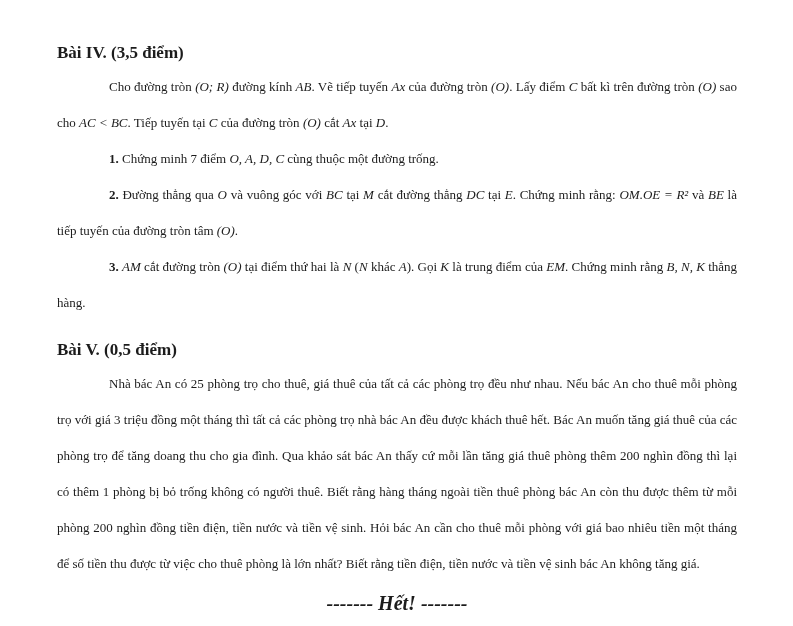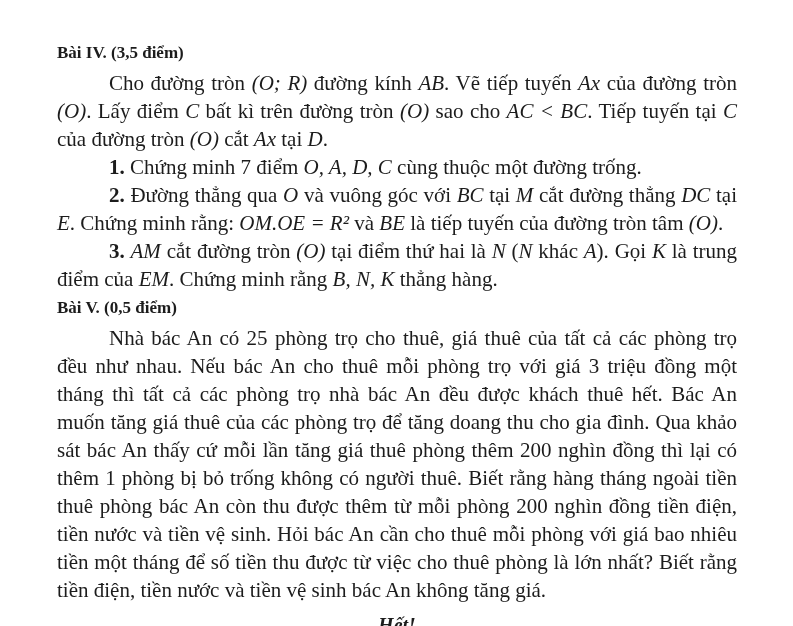--- a/index.html
+++ b/index.html
@@ -18,26 +18,26 @@
     color: #1c1c1c;
     overflow: hidden;
   }
   .heading {
     font-size: 17px;
     font-weight: bold;
     margin: 0 0 3px 0;
     line-height: 26px;
   }
   .heading.second {
-    margin-top: 2px;
+    margin-top: 16px;
   }
   .para {
     margin: 0;
-    font-size: 21px;
-    line-height: 28px;
+    font-size: 13px;
+    line-height: 36px;
     text-align: justify;
     text-indent: 52px;
   }
   .footer {
     margin-top: 8px;
     text-align: center;
     font-size: 20px;
     font-weight: bold;
     font-style: italic;
     line-height: 26px;

